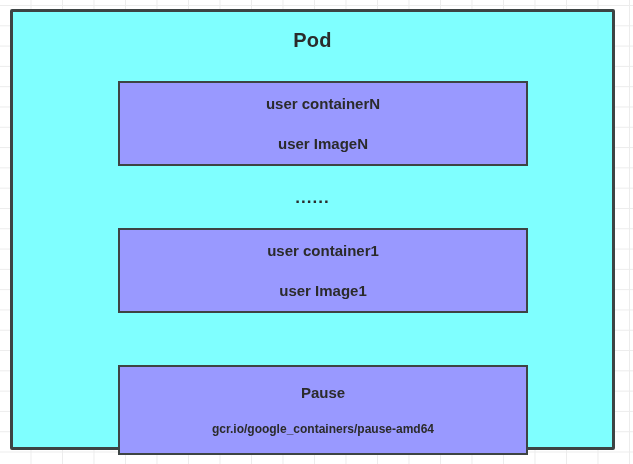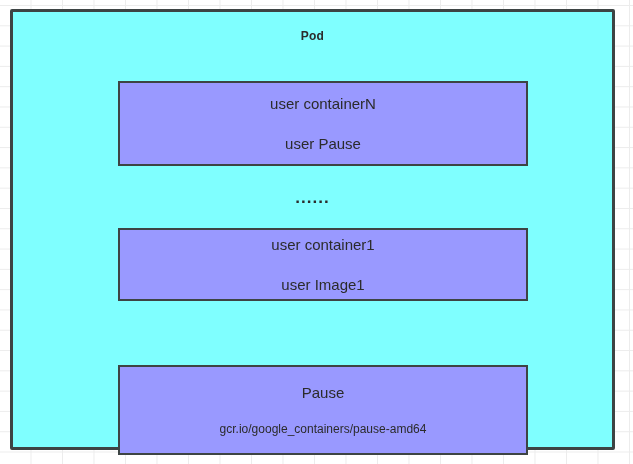--- a/index.html
+++ b/index.html
@@ -40,21 +40,21 @@
     border: 3px solid #3d4444;
     border-radius: 2px;
   }
 
   #pod-title {
     position: absolute;
     left: 0;
     top: 17px;
     width: 100%;
     text-align: center;
-    font-size: 12px;
+    font-size: 20px;
     font-weight: bold;
     color: #2b2b2b;
     letter-spacing: 0.2px;
   }
 
   
   .container-box {
     position: absolute;
     left: 105px;
     width: 410px;
@@ -66,31 +66,31 @@
     align-items: center;
     justify-content: center;
   }
 
   #box-containerN {
     top: 69px;
     height: 85px;
   }
   #box-container1 {
     top: 216px;
-    height: 73px;
+    height: 85px;
   }
   #box-pause {
     top: 337px;
     height: 90px;
     margin-top: 16px;
   }
 
   .box-line {
     font-size: 15px;
-    font-weight: normal;
+    font-weight: bold;
     color: #2b2b2b;
     text-align: center;
     line-height: 1.2;
     white-space: nowrap;
   }
   .box-line-top {
     margin-bottom: 22px;
   }
   .box-line-sub {
     margin-bottom: 0;
@@ -120,21 +120,21 @@
 <body>
 
 <div id="canvas">
 
   <div id="pod-box">
 
     <div id="pod-title">Pod</div>
 
     <div class="container-box" id="box-containerN">
       <div class="box-line box-line-top">user containerN</div>
-      <div class="box-line box-line-sub">user Pause</div>
+      <div class="box-line box-line-sub">user ImageN</div>
     </div>
 
     <div id="ellipsis">......</div>
 
     <div class="container-box" id="box-container1">
       <div class="box-line box-line-top">user container1</div>
       <div class="box-line box-line-sub">user Image1</div>
     </div>
 
     <div class="container-box" id="box-pause">

